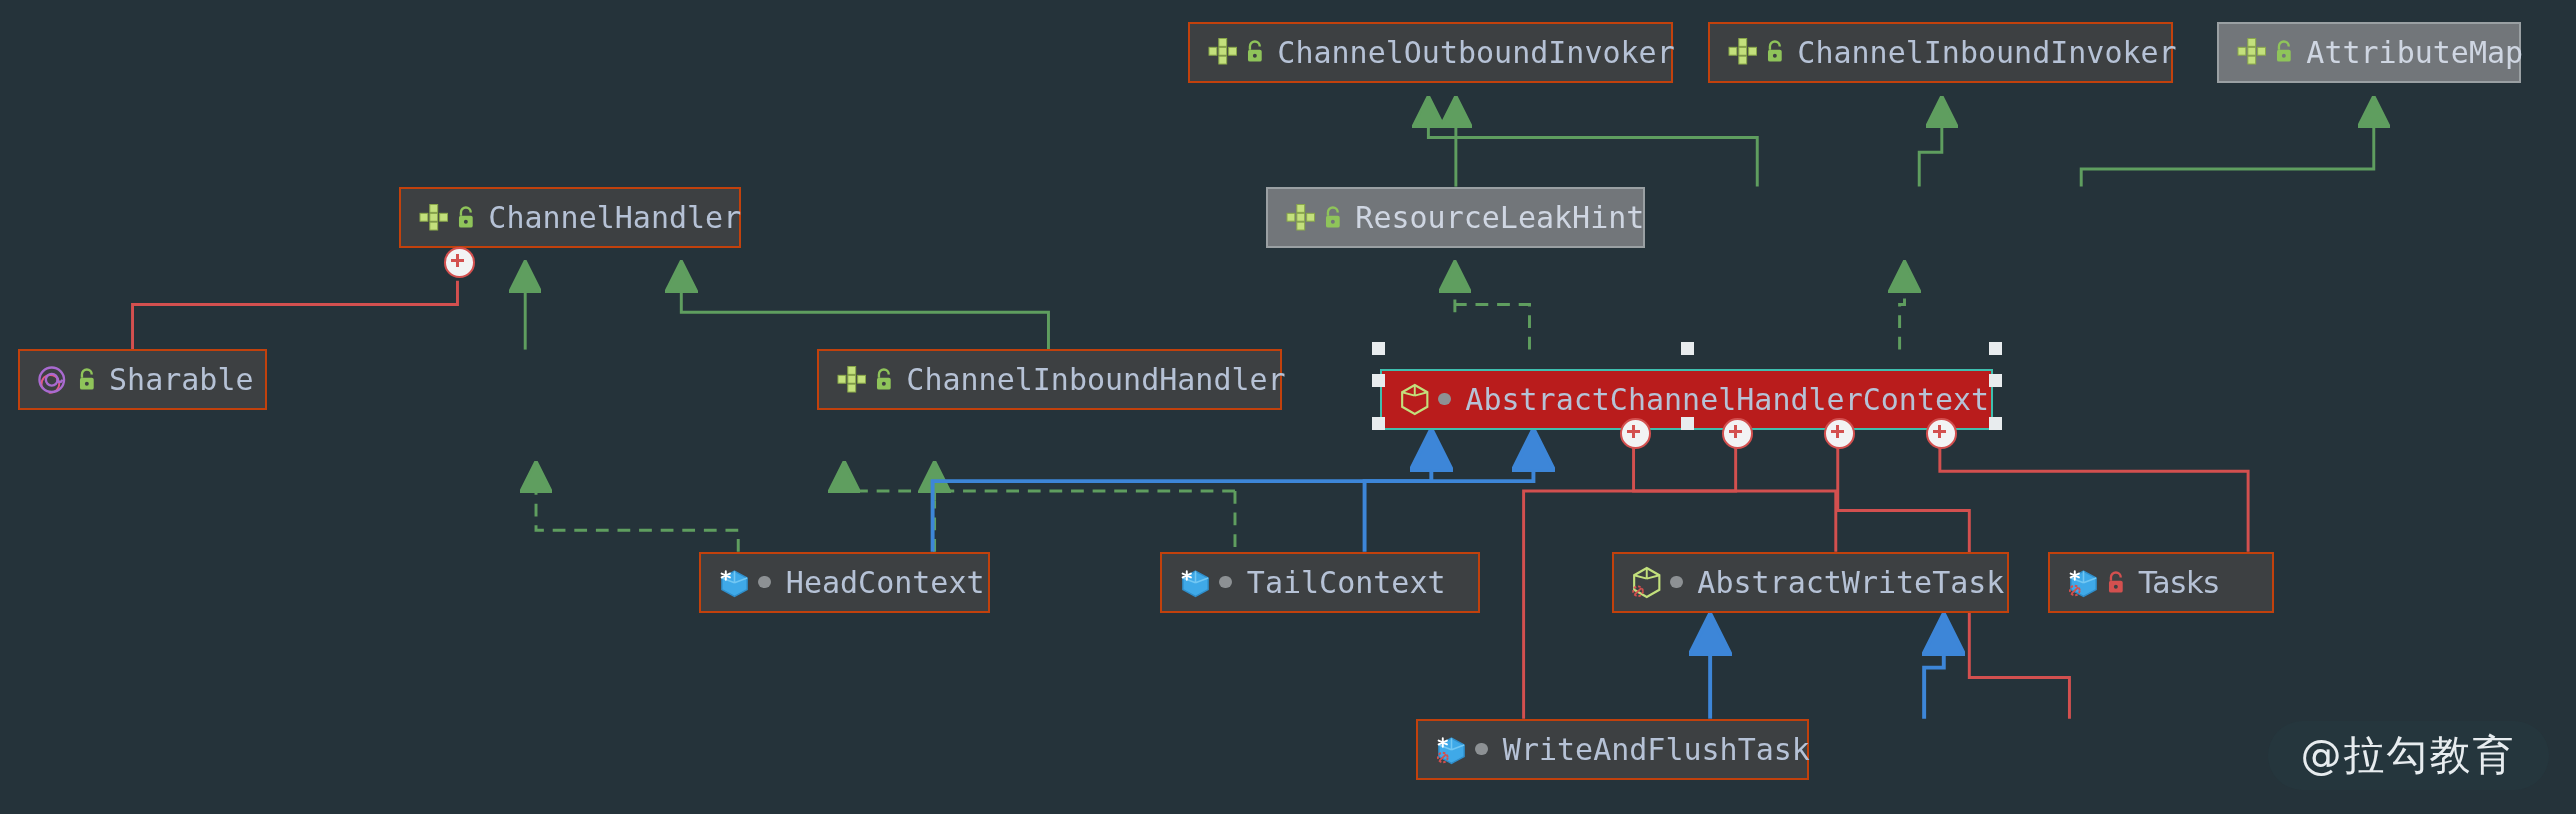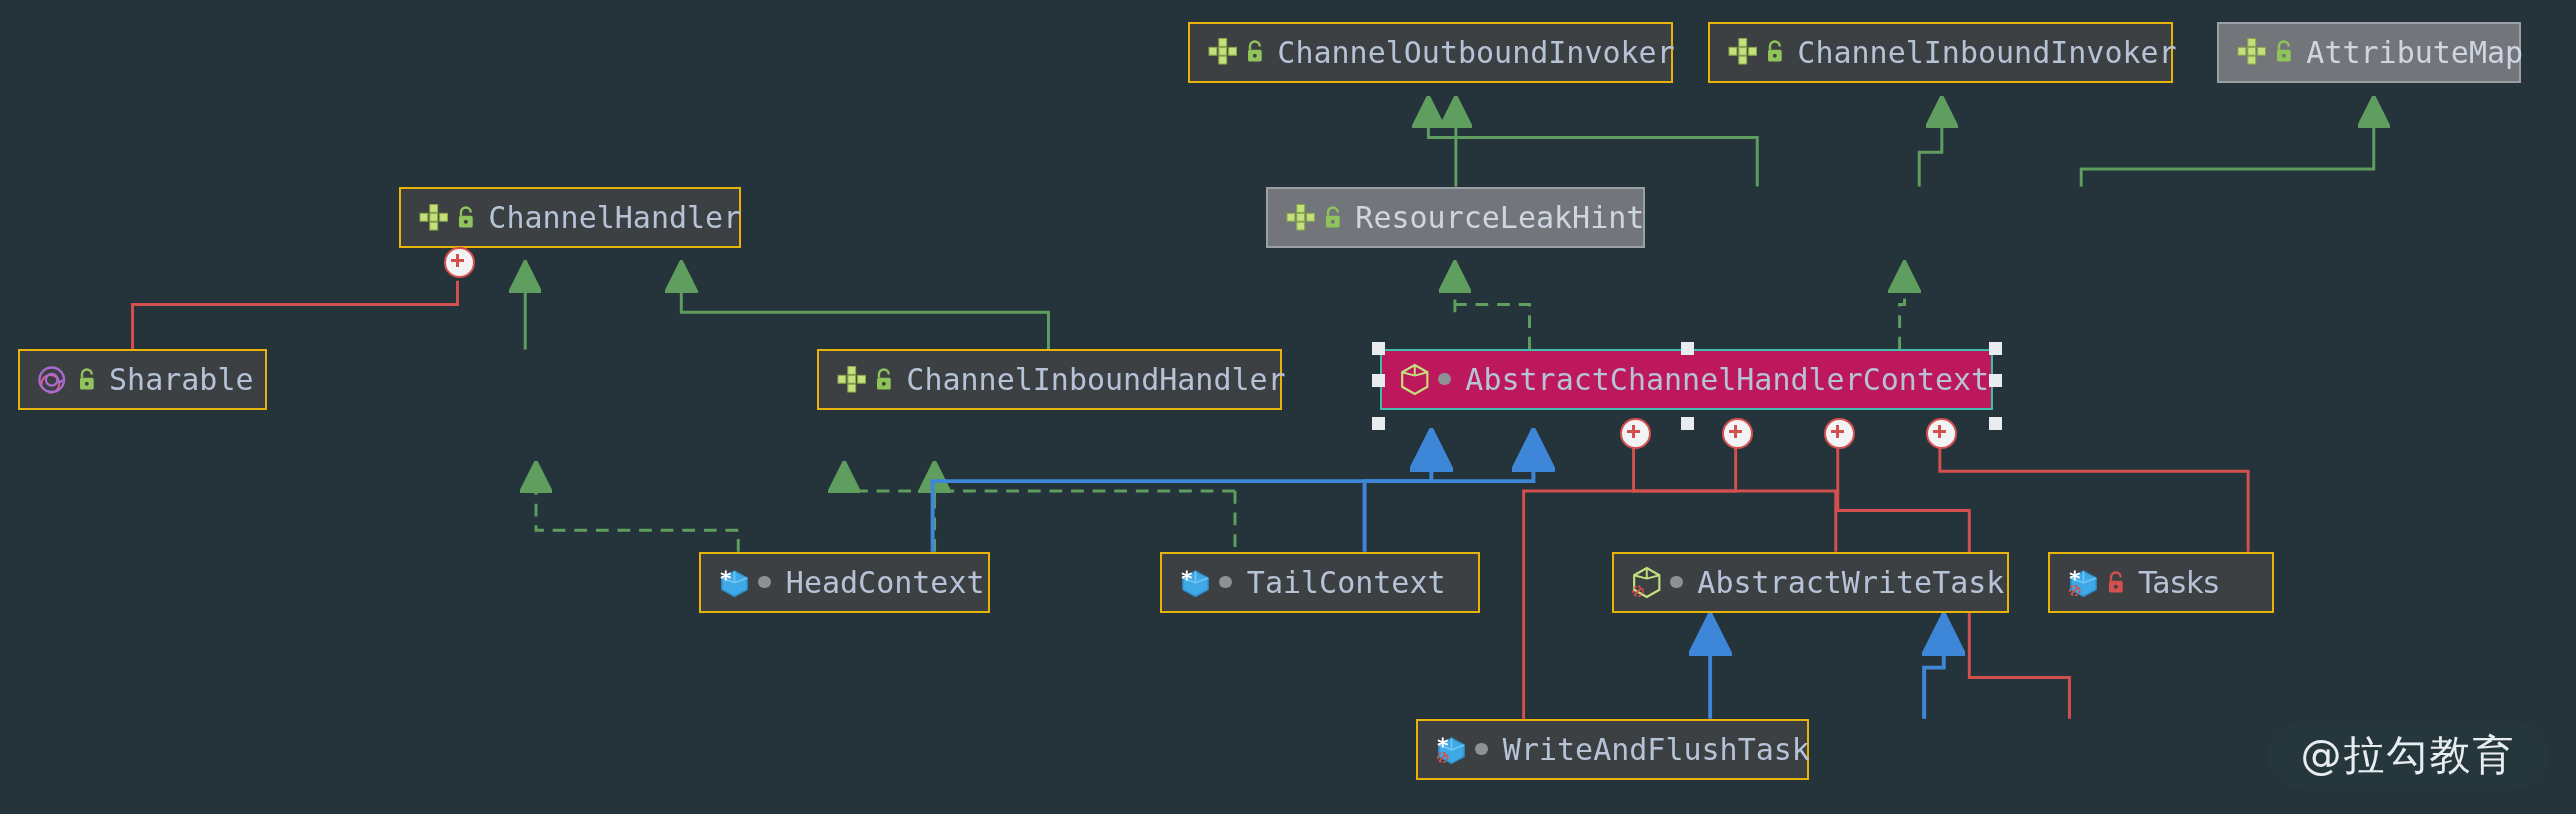--- a/index.html
+++ b/index.html
@@ -16,32 +16,33 @@
   #edges{position:absolute;left:0;top:0;width:2576px;height:815px;}
 
   
   .node{
     position:absolute;
     display:flex;align-items:center;
     box-sizing:border-box;
     height:61px;
     padding:0 17.7px;
     background:#3d4042;
-    border:2px solid #eab308;
+    border:2px solid #c2410c;
     color:#b6c2d6;
     font-size:30px;
     letter-spacing:0px;
     white-space:nowrap;
     z-index:5;
   }
   .node.gray{ background:#72767a; border-color:#9aa0a3; color:#cfd6e2;}
   .node.selected{
     border:2.9px solid #3fbfae;
-    background:#be185d;
+    background:#b91c1c;
     z-index:7;
+    margin-top:20px;
   }
   .node .label{ display:inline-block; }
   .node.prop .label{ font-family:"DejaVu Sans","Liberation Sans",sans-serif; }
 
   
   .ico{position:relative;display:inline-block;flex:0 0 auto;}
   .ico.iface{width:29.5px;height:27.5px;margin-right:8.8px;}
   .ico.lock{width:17.7px;height:23.6px;margin-right:13.7px;}
   .ico.hex{width:29.5px;height:31px;margin-right:8.8px;}
   .ico.cube{width:31px;height:29.5px;margin-right:8.8px;}

